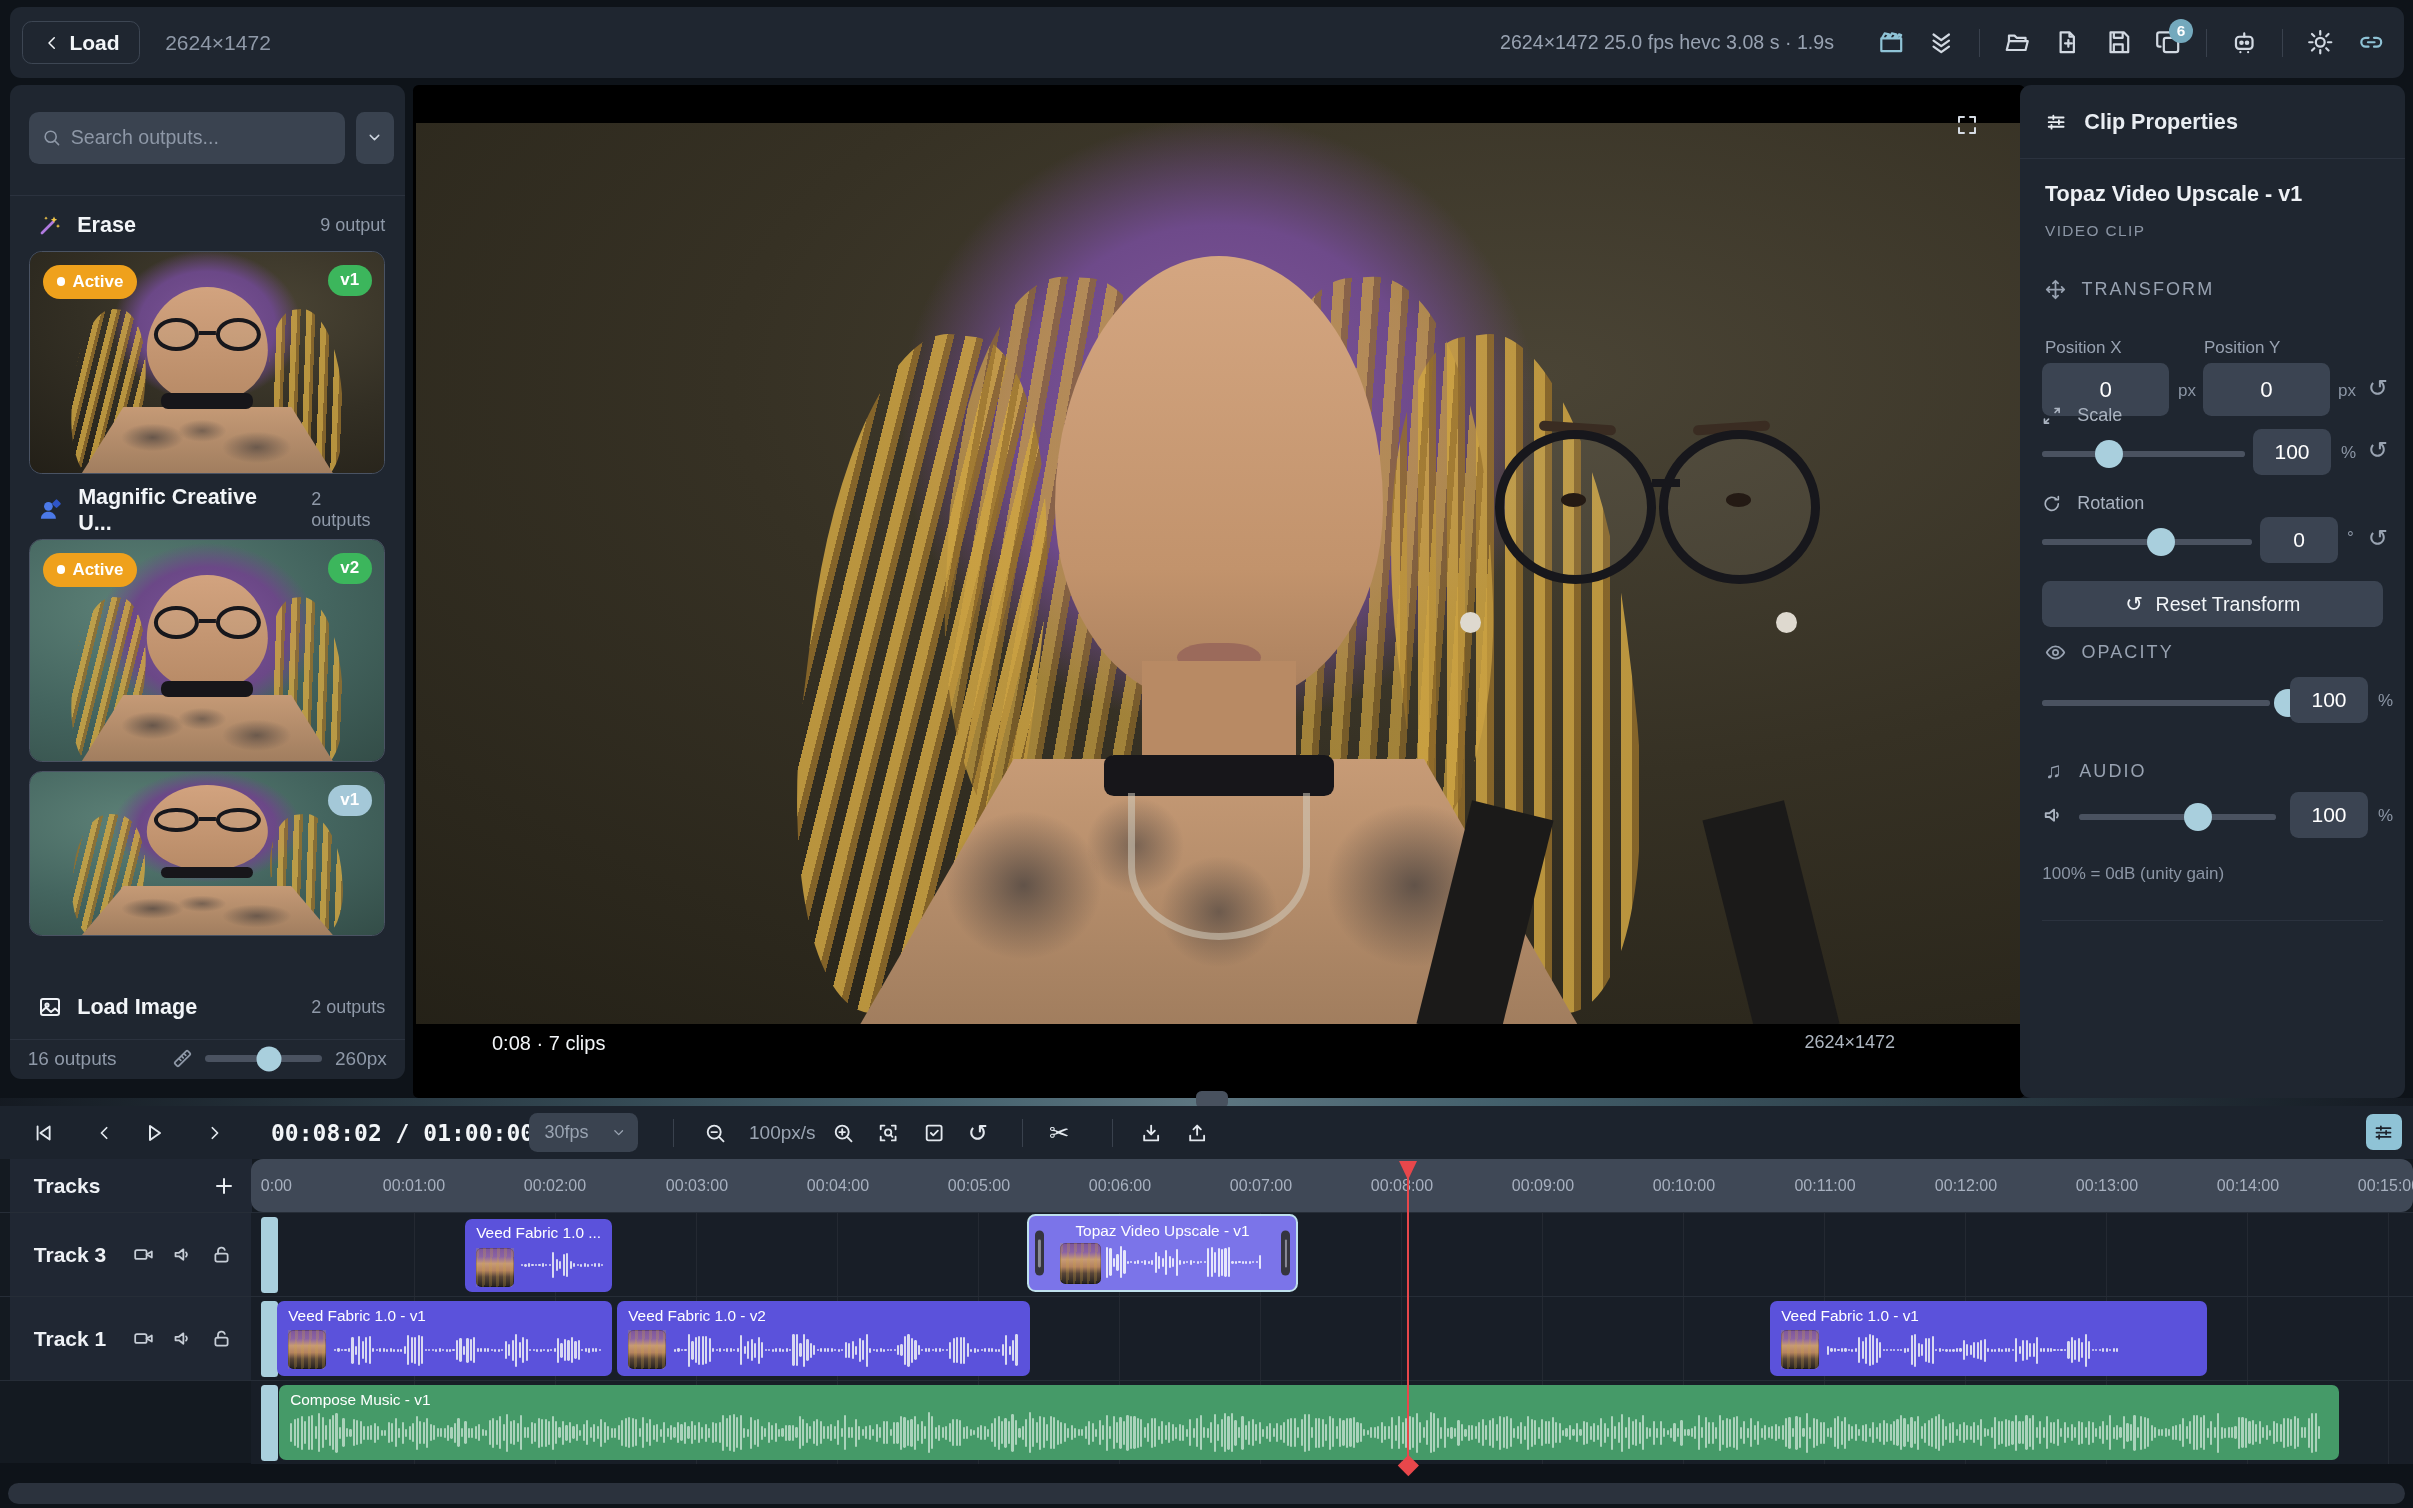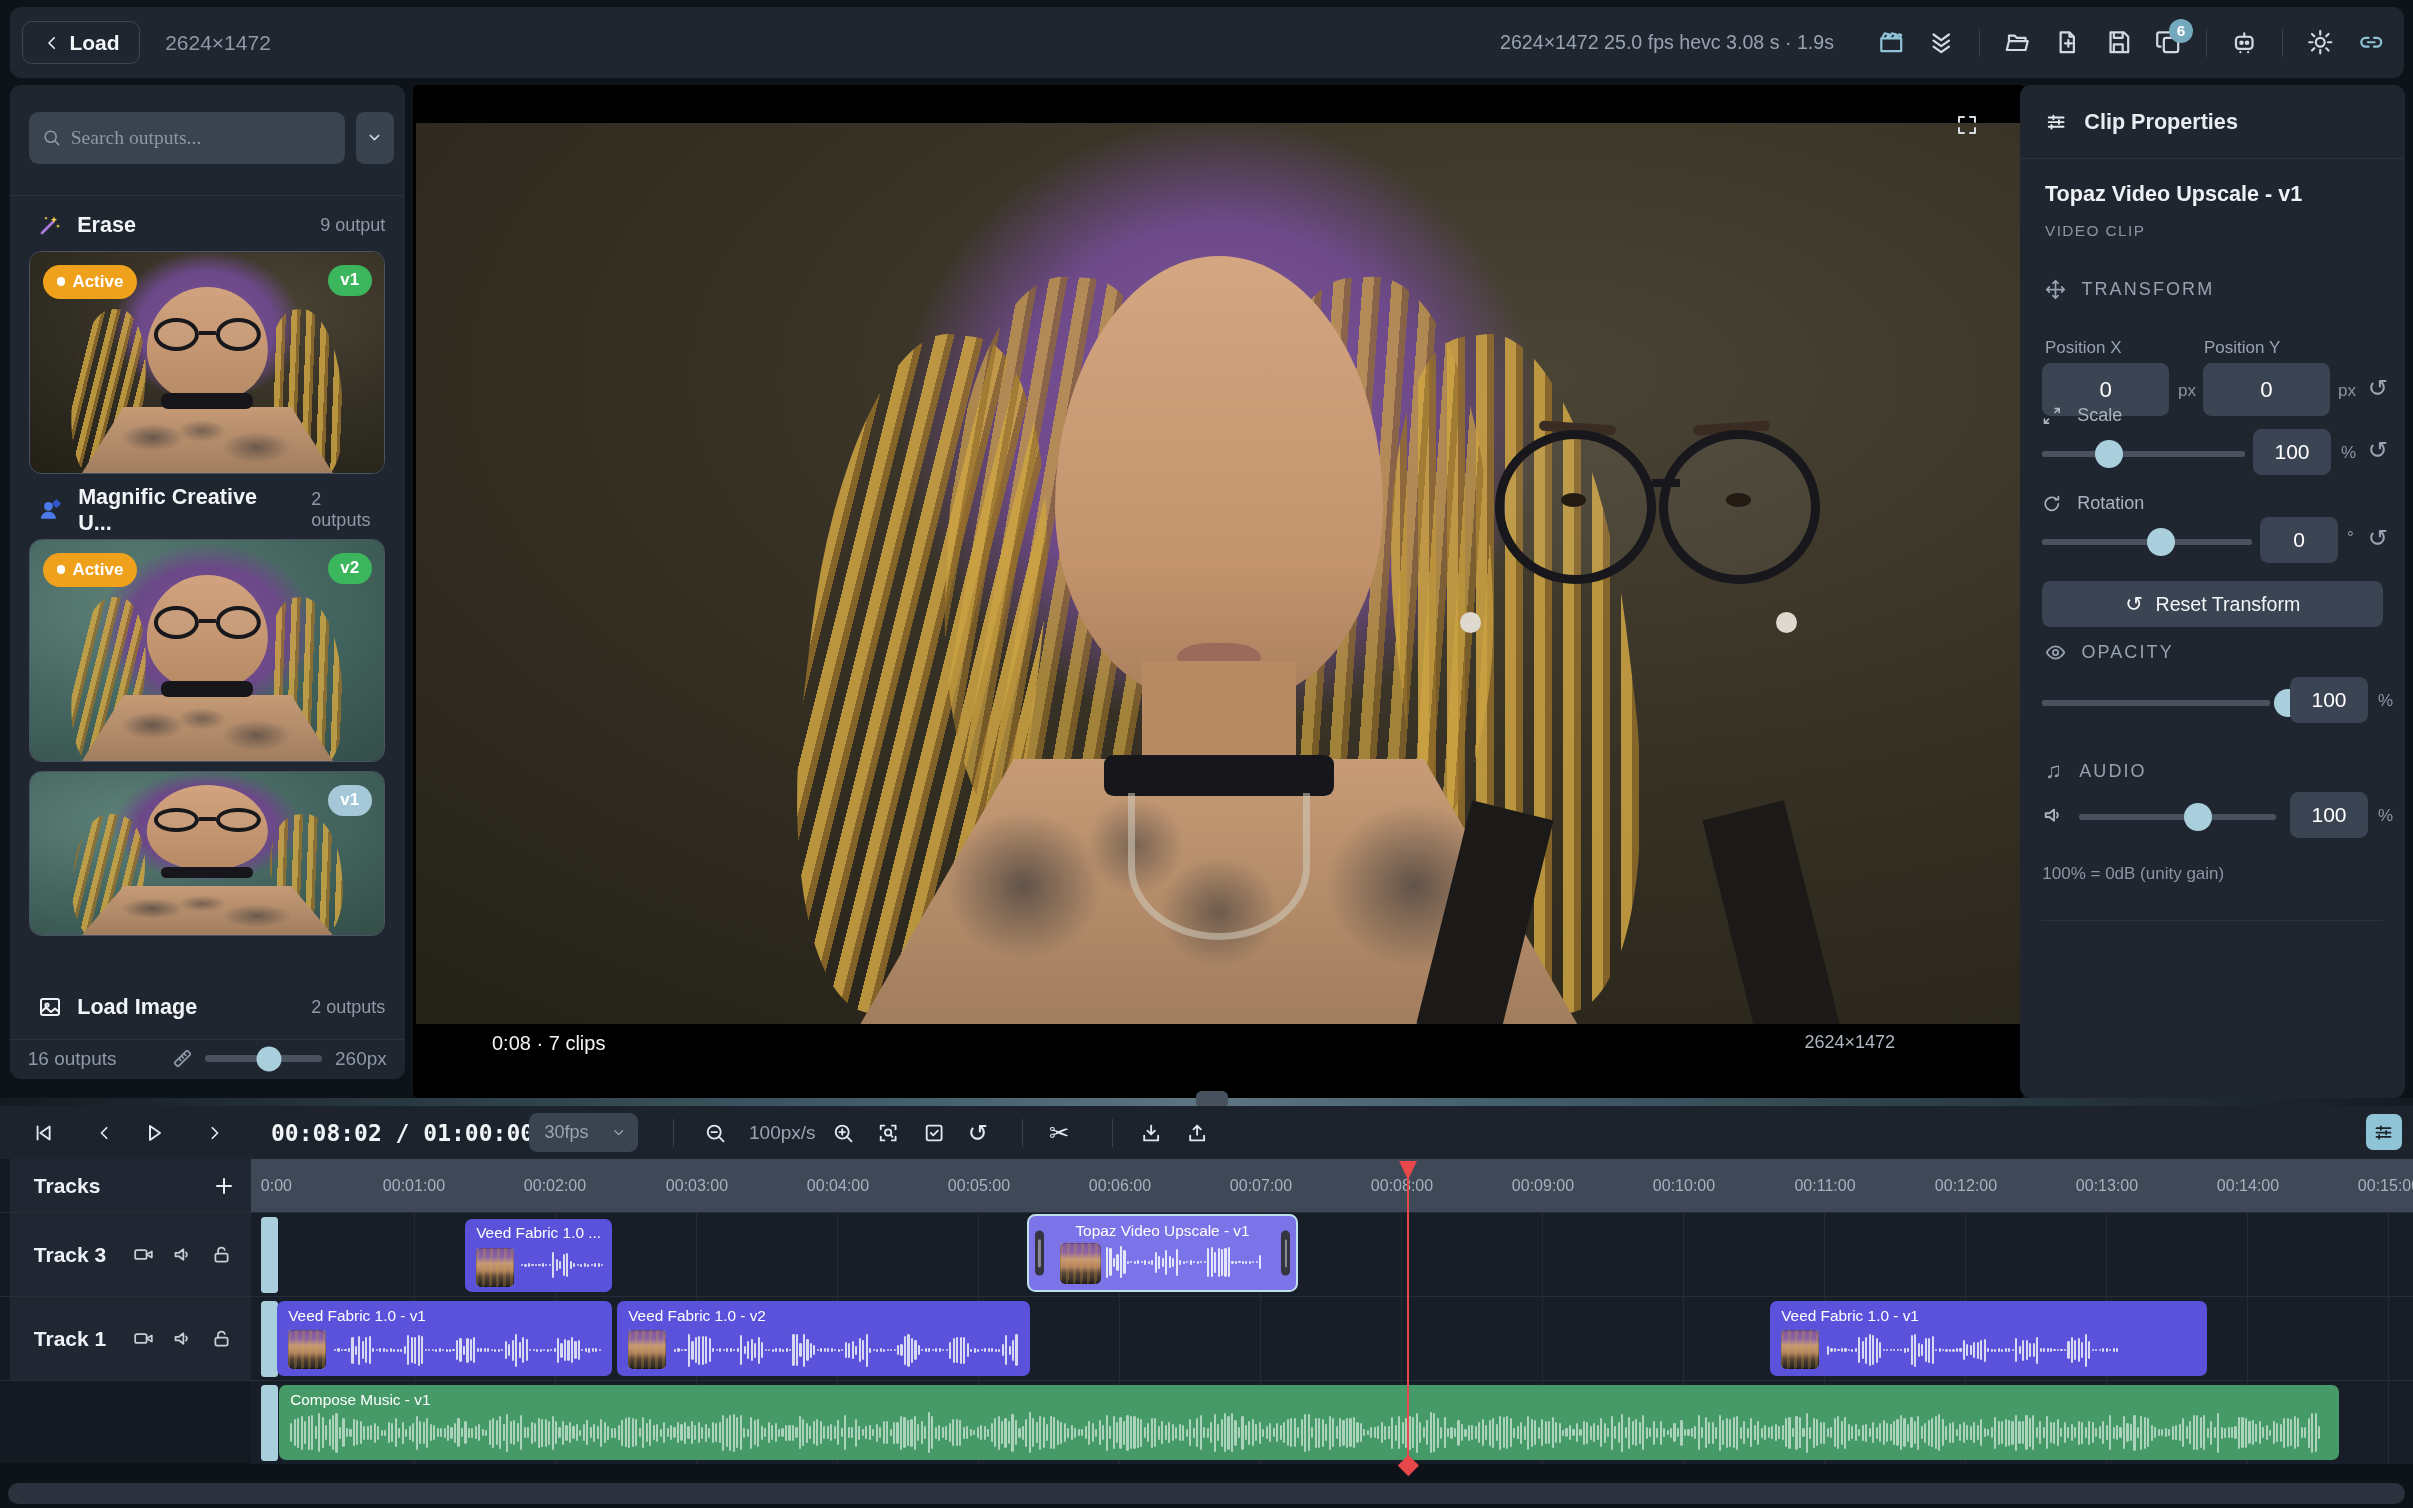--- a/index.html
+++ b/index.html
@@ -17,21 +17,21 @@
   #topbar-right { position:absolute; right:19.6px; display:flex; align-items:center; gap:24px; color:#d2d9e2; }
   #media-info { font-size:19.6px; color:#98a2b1; margin-right:19.6px; }
   .tb-ic { width:26.5px; height:26.5px; position:relative; cursor:pointer; }
   .tb-sep { width:1.4px; height:28px; background:#39414d; }
   .teal { color:#8fc3d6; }
   #copy-badge { position:absolute; top:-9.8px; right:-11.2px; min-width:24px; height:24px; border-radius:12px; background:#74a9bd; color:#fff; font-size:15.4px; font-weight:700; display:flex; align-items:center; justify-content:center; }
 
   
   #sidebar { left:9.8px; top:85px; width:395px; height:994px; overflow:hidden; }
   #search-box { position:absolute; left:19.6px; top:26.5px; width:316px; height:52px; background:#3a4350; border-radius:9.8px; display:flex; align-items:center; padding:0 12.6px; gap:9.8px; color:#8d97a6; }
-  #search-box input { background:transparent; border:none; outline:none; color:#22c55e; font-size:19.6px; width:100%; font-family:Liberation Serif, serif; }
+  #search-box input { background:transparent; border:none; outline:none; color:#22c55e; font-size:19.6px; width:100%; font-family:Liberation Sans, sans-serif; }
   #search-box input::placeholder { color:#8d97a6; }
   #filter-btn { position:absolute; left:346px; top:26.5px; width:38px; height:52px; background:#39424f; border-radius:8.4px; display:flex; align-items:center; justify-content:center; color:#cfd6e0; cursor:pointer; }
   .sb-divider { position:absolute; left:0; width:395px; height:1.4px; background:#2b323e; }
   .group-head { position:absolute; left:28px; right:19.6px; height:34px; display:flex; align-items:center; gap:15.4px; }
   .group-title { font-size:21.6px; font-weight:700; color:#f2f5f8; }
   .group-count { margin-left:auto; font-size:18px; color:#8f99a8; }
   .out-card { position:absolute; left:19.6px; width:356px; border:1.4px solid #4a5363; border-radius:12.6px; overflow:hidden; cursor:pointer; }
   .badge { position:absolute; top:12.6px; font-size:17px; font-weight:700; color:#fff; border-radius:698px; display:flex; align-items:center; gap:7px; }
   .badge.active { left:12.6px; background:#efa11c; padding:7px 14px; }
   .badge.active::before { content:""; width:8.4px; height:8.4px; border-radius:50%; background:#fff; }
@@ -115,21 +115,21 @@
   #transport { position:absolute; left:0; top:1106px; width:2413px; height:53px; background:#1c232d; }
   .tr-ic { position:absolute; top:50%; transform:translateY(-50%); color:#e3e8ee; cursor:pointer; }
   .tr-sep { position:absolute; top:12.6px; width:1.4px; height:28px; background:#39414d; }
   #timecode { position:absolute; left:271px; top:50%; transform:translateY(-50%); font-family:"DejaVu Sans Mono","Liberation Mono",monospace; font-size:23px; font-weight:700; color:#f2f5f8; white-space:pre; }
   #fps-select { position:absolute; left:529px; top:7px; width:109px; height:39px; background:#3a4350; border-radius:8.4px; display:flex; align-items:center; justify-content:space-between; padding:0 11.2px 0 15.4px; color:#9aa4b2; font-size:18px; cursor:pointer; }
   #px-label { position:absolute; left:749px; top:50%; transform:translateY(-50%); font-size:19px; color:#9aa4b2; }
   #tl-settings { position:absolute; right:11.2px; top:8.4px; width:36px; height:36px; background:#8fc3d6; border-radius:7px; color:#1d232d; display:flex; align-items:center; justify-content:center; cursor:pointer; }
 
   #tl-grid { position:absolute; left:0; top:1159px; width:2413px; height:304px; background:#141a21; }
   .head-col { position:absolute; left:9.8px; width:242px; background:#202733; }
-  #ruler-row { position:absolute; left:251px; top:0; width:2162px; height:53px; background:#3f4856; overflow:hidden; }
+  #ruler-row { position:absolute; left:251px; top:0; width:2162px; height:53px; background:#3f4856; overflow:hidden;border-radius:12px; }
   .ruler-label { position:absolute; top:50%; transform:translateY(-50%); font-size:16px; color:#a7b0bf; white-space:nowrap; }
   #tracks-head { top:0; height:53px; display:flex; align-items:center; }
   #tracks-head .t { margin-left:24px; font-size:21px; font-weight:700; }
   #add-track { margin-left:auto; margin-right:15.4px; color:#e8ecf1; cursor:pointer; }
   .track-row { position:absolute; left:0; width:2413px; height:84px; border-top:1.4px solid #262d37; }
   .track-head { position:absolute; left:9.8px; top:0; width:242px; height:100%; background:#202733; display:flex; align-items:center; }
   .track-head .nm { margin-left:24px; font-size:21px; font-weight:700; width:91px; }
   .track-head .ics { display:flex; gap:18px; color:#c6cdd6; margin-left:8.4px; }
   .lane { position:absolute; left:251px; top:0; width:2162px; height:100%; background:#181e27 repeating-linear-gradient(90deg,transparent 0 140px,rgba(255,255,255,.05) 140px 141px); background-position-x:23px; }
   .lane-strip { position:absolute; left:9.8px; top:3.5px; bottom:3.5px; width:17px; background:#a9cfdd; border-radius:3.5px; }

